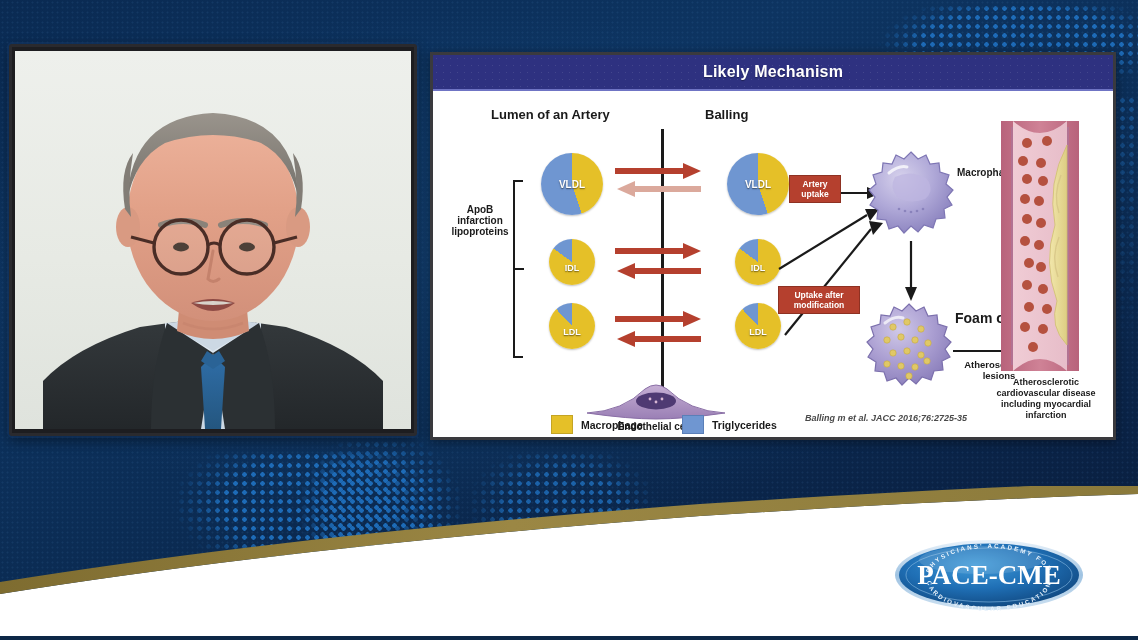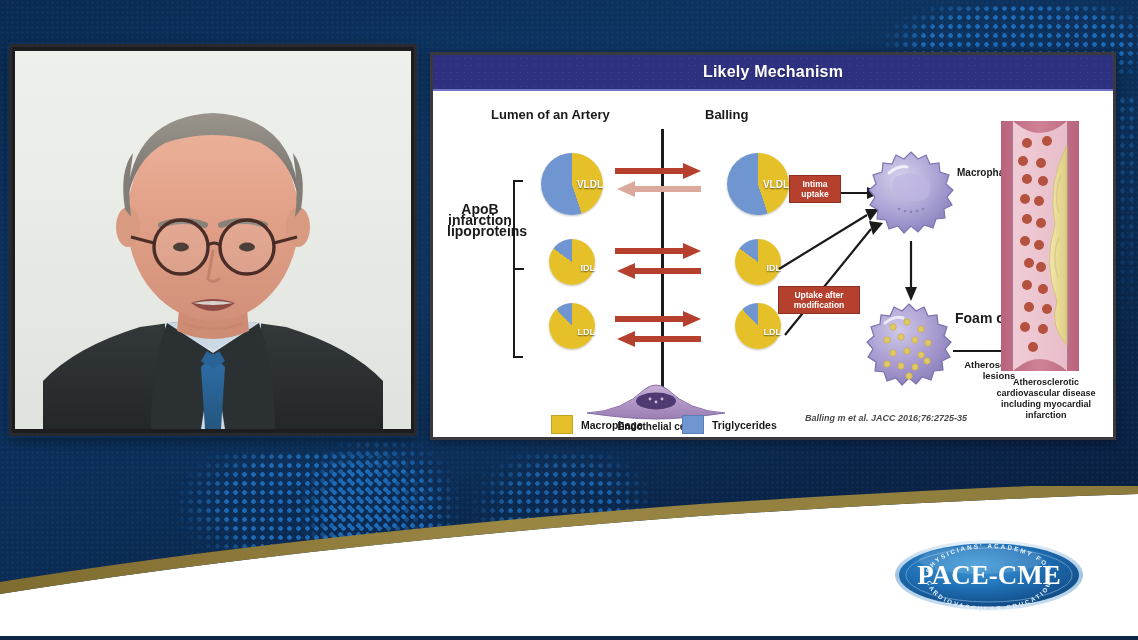--- a/index.html
+++ b/index.html
@@ -104,39 +104,39 @@
     color: #ffffff;
     font-size: 16px; font-weight: bold;
     letter-spacing: 0.2px;
     text-shadow: 0 1px 1px rgba(0,0,0,0.35);
   }
   #slide-body { position: relative; width: 100%; height: 346px; background: #fff; }
 
   
   .sl { position: absolute; color: #1a1a1a; font-weight: bold; text-align: center; }
   .hdr { font-size: 13px; }
-  .lbl-sm { font-size: 14px; line-height: 11px; text-align: center; }
+  .lbl-sm { font-size: 10px; line-height: 11px; text-align: center; }
   .lbl-xs { font-size: 8.5px; line-height: 10px; text-align: center; }
 
   .redbox {
     position: absolute;
     background: #b5402e;
     border: 1px solid #8e3122;
     color: #ffffff;
     font-size: 8.5px; font-weight: bold;
     line-height: 10px;
     text-align: center;
     display: flex; align-items: center; justify-content: center;
     padding: 2px 3px;
   }
 
   .pie { position: absolute; border-radius: 50%; }
   .pie-label {
     position: absolute; left: 0; right: 0;
-    text-align: right;
+    text-align: center;
     color: #ffffff; font-weight: bold;
     text-shadow: 0 1px 1.5px rgba(0,0,0,0.55);
   }
 
   .legend-swatch { position: absolute; width: 22px; height: 19px; }
   .legend-text { position: absolute; font-size: 10.5px; font-weight: bold; color: #1a1a1a; }
   #citation {
     position: absolute;
     font-size: 9px; font-style: italic; font-weight: bold;
     color: #4a4a4a;
@@ -335,21 +335,21 @@
         </g>
 
         <g>
           <path d="M 12 164 L 98 58" stroke="#1a1a1a" stroke-width="2.2"></path>
           <path d="M 96 50 L 110 52 L 100 64 Z" fill="#1a1a1a"></path>
         </g>
       </svg>
 
       <div class="redbox" style="left:356px; top:84px; width:52px; height:28px;">
         <div>
-          <div>Intima</div>
+          <div>Artery</div>
           <div>uptake</div>
         </div>
       </div>
       <div class="redbox" style="left:345px; top:167px; width:82px; height:28px;margin-top:28px;">
         <div>
           <div>Uptake after</div>
           <div>modification</div>
         </div>
       </div>
 

